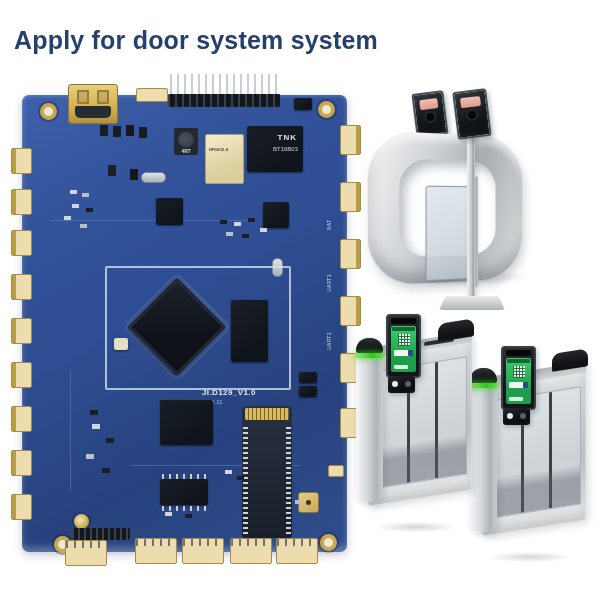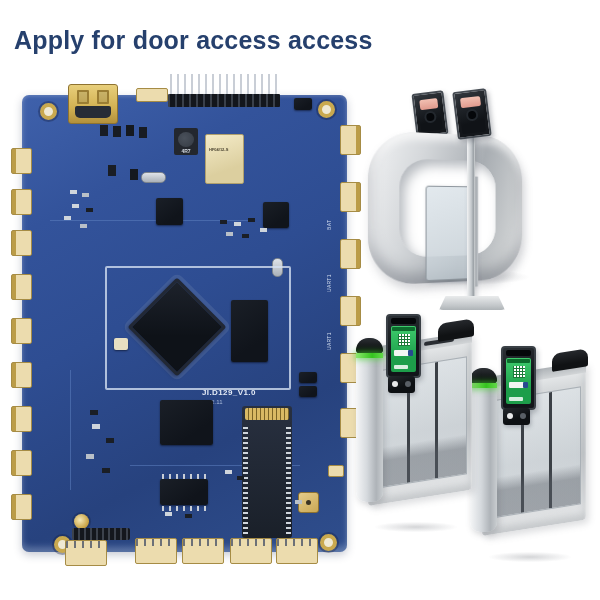--- a/index.html
+++ b/index.html
@@ -180,21 +180,21 @@
   .scr-badge{position:absolute;right:3px;top:24px;width:5px;height:6px;background:#274a8f;border-radius:1px;}
   .scr-foot{position:absolute;left:3px;bottom:3px;width:14px;height:4px;background:#d8efe0;border-radius:1px;}
   .reader{position:absolute;width:27px;height:17px;border-radius:3px;
     background:linear-gradient(160deg,#24282d,#0d1013 60%);box-shadow:1px 2px 4px rgba(70,75,85,.35);}
   .reader-dot{position:absolute;top:5px;width:6px;height:6px;border-radius:50%;}
   .mount-stem{position:absolute;width:6px;height:8px;background:#212529;}
 </style>
 </head>
 <body>
 
-<div class="page-title">Apply for door access access</div>
+<div class="page-title">Apply for door system system</div>
 
 <div class="pcb">
   <div class="board"></div>
 
   <div class="trace" style="left:40px;top:150px;width:200px;height:1px;"></div>
   <div class="trace" style="left:60px;top:300px;width:1px;height:120px;"></div>
   <div class="trace" style="left:120px;top:395px;width:170px;height:1px;"></div>
 
   <div class="mount-hole" style="left:30px;top:33px;"></div>
   <div class="mount-hole" style="left:308px;top:31px;"></div>
@@ -242,20 +242,24 @@
   <div class="jst jst-b" style="left:172px;top:468px;width:42px;"></div>
   <div class="jst jst-b" style="left:220px;top:468px;width:42px;"></div>
   <div class="jst jst-b" style="left:266px;top:468px;width:42px;"></div>
 
   <div class="inductor" style="left:164px;top:58px;width:24px;height:27px;">
     <div class="inductor-core"></div>
     <div class="inductor-label">4R7</div>
   </div>
   <div class="relay" style="left:195px;top:64px;width:37px;height:48px;">
     <div class="relay-label">HF04/12-S</div>
+  </div>
+  <div class="chip chip-tnk" style="left:237px;top:56px;width:56px;height:46px;">
+    <span class="tnk-brand">TNK</span>
+    <span class="tnk-part">BT16B03</span>
   </div>
   <div class="crystal" style="left:131px;top:102px;width:23px;height:9px;"></div>
   <div class="chip" style="left:146px;top:128px;width:27px;height:27px;"></div>
   <div class="chip" style="left:253px;top:132px;width:26px;height:26px;"></div>
   <div class="crystal" style="left:262px;top:188px;width:9px;height:17px;"></div>
 
   <div class="shield-outline" style="left:95px;top:196px;width:182px;height:120px;"></div>
   <div class="cpu" style="left:132px;top:222px;width:64px;height:64px;"></div>
   <div class="chip" style="left:221px;top:230px;width:37px;height:62px;"></div>
   <div class="chip" style="left:104px;top:268px;width:14px;height:12px;background:#e7dfc2;"></div>

